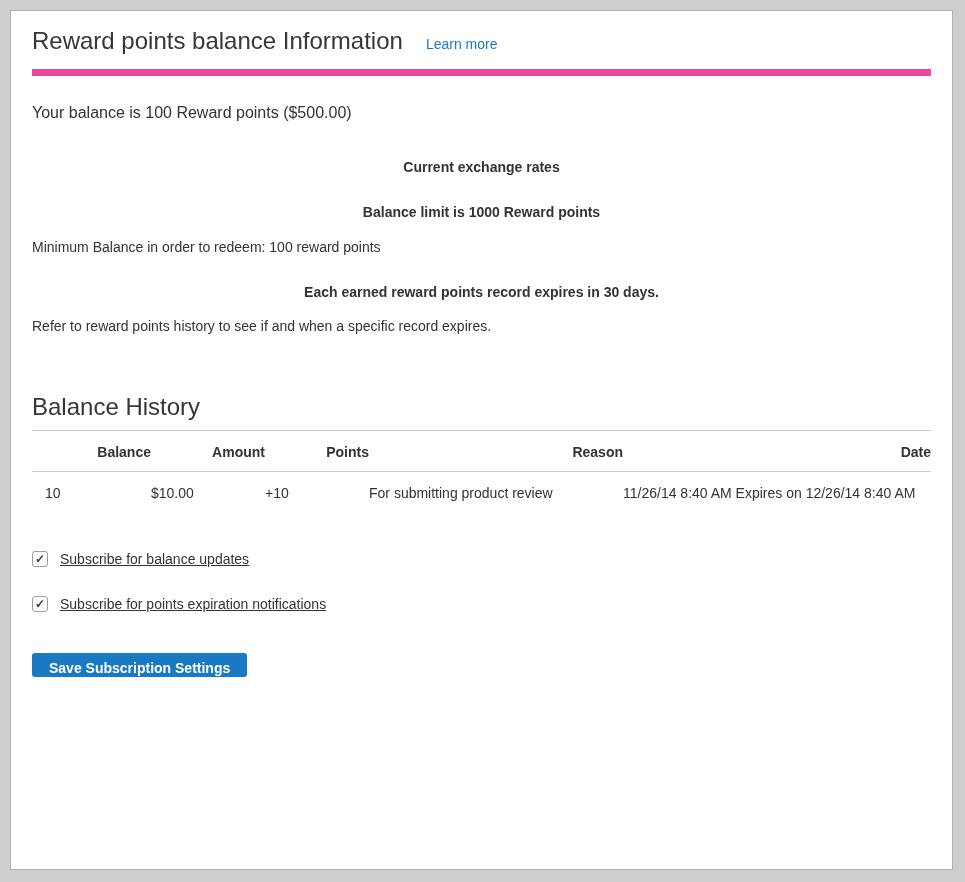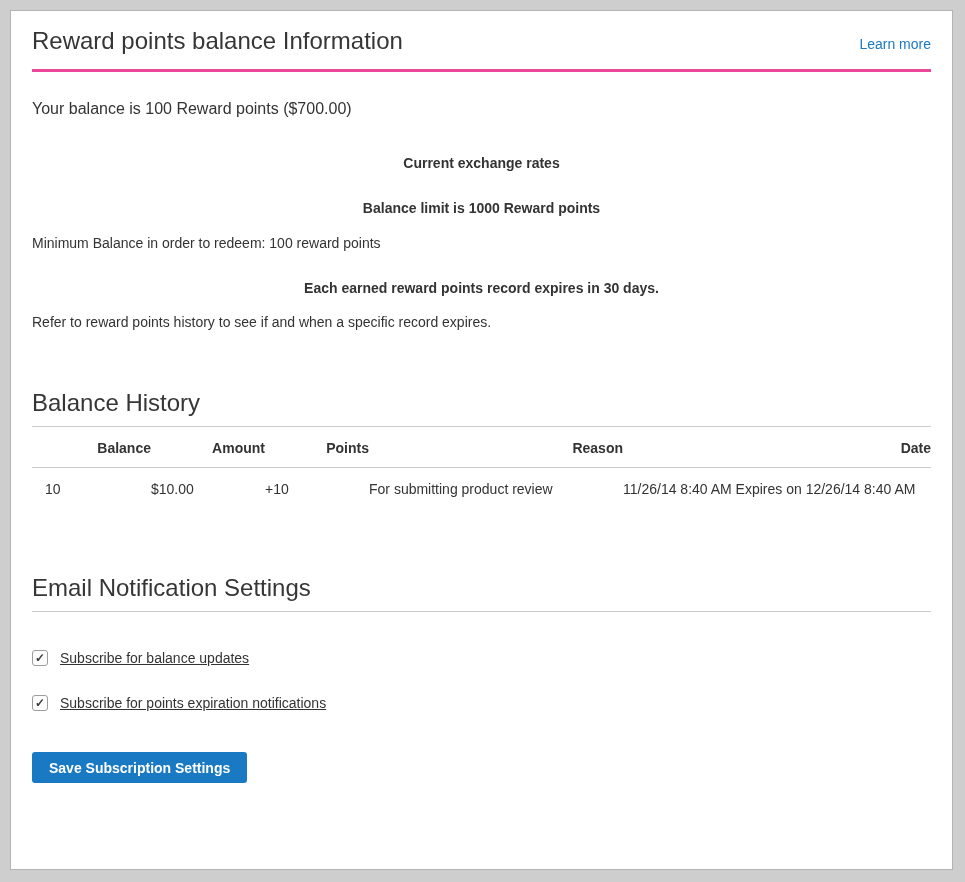--- a/index.html
+++ b/index.html
@@ -22,22 +22,21 @@
     width: 943px;
     min-height: 860px;
     padding: 0 21px 26px 21px;
   }
   
   .page-header {
     display: flex;
     align-items: baseline;
     padding-top: 15px;
     padding-bottom: 13px;
-    border-bottom: 3px solid #ec4899;
-    justify-content: space-between;
+    border-bottom: 7px solid #ec4899;
   }
   h1.page-title {
     margin: 0;
     font-size: 24px;
     line-height: 30px;
     font-weight: 400;
     color: #363636;
   }
   .learn-more {
     margin-left: 23px;
@@ -125,21 +124,21 @@
   .checkbox-label {
     margin-left: 12px;
     font-size: 14px;
     cursor: pointer;
     text-decoration: underline;
   }
   
   .save-button {
     margin-top: 41px;
     display: inline-block;
-    height: 31px;
+    height: 24px;
     line-height: 30px;
     padding: 0 17px;
     background: var(--button-blue);
     color: #fff;
     font-family: "Liberation Sans", sans-serif;
     font-size: 14px;
     font-weight: 700;
     border: none;
     border-radius: 3px;
     cursor: pointer;
@@ -150,21 +149,21 @@
 
 <div class="card">
 
   
   <div class="page-header">
     <h1 class="page-title">Reward points balance Information</h1>
     <a class="learn-more" href="#">Learn more</a>
   </div>
 
   
-  <div class="balance-summary">Your balance is 100 Reward points ($700.00)</div>
+  <div class="balance-summary">Your balance is 100 Reward points ($500.00)</div>
 
   
   <div class="note bold exchange-heading">Current exchange rates</div>
 
   
   <div class="note bold balance-limit">Balance limit is 1000 Reward points</div>
   <div class="note min-redeem">Minimum Balance in order to redeem: 100 reward points</div>
 
   
   <div class="note bold exp-note">Each earned reward points record expires in 30 days.</div>
@@ -194,21 +193,20 @@
         <td>10</td>
         <td>$10.00</td>
         <td>+10</td>
         <td>For submitting product review</td>
         <td>11/26/14 8:40 AM Expires on 12/26/14 8:40 AM</td>
       </tr>
     </tbody>
   </table>
 
   
-  <h2 class="section-heading email-heading">Email Notification Settings</h2>
 
   <div class="checkbox-row cb-row-1">
     <span class="checkbox">
         <span class="check-glyph">✓</span>
       </span>
     <span class="checkbox-label">Subscribe for balance updates</span>
   </div>
 
   <div class="checkbox-row cb-row-2">
     <span class="checkbox">

